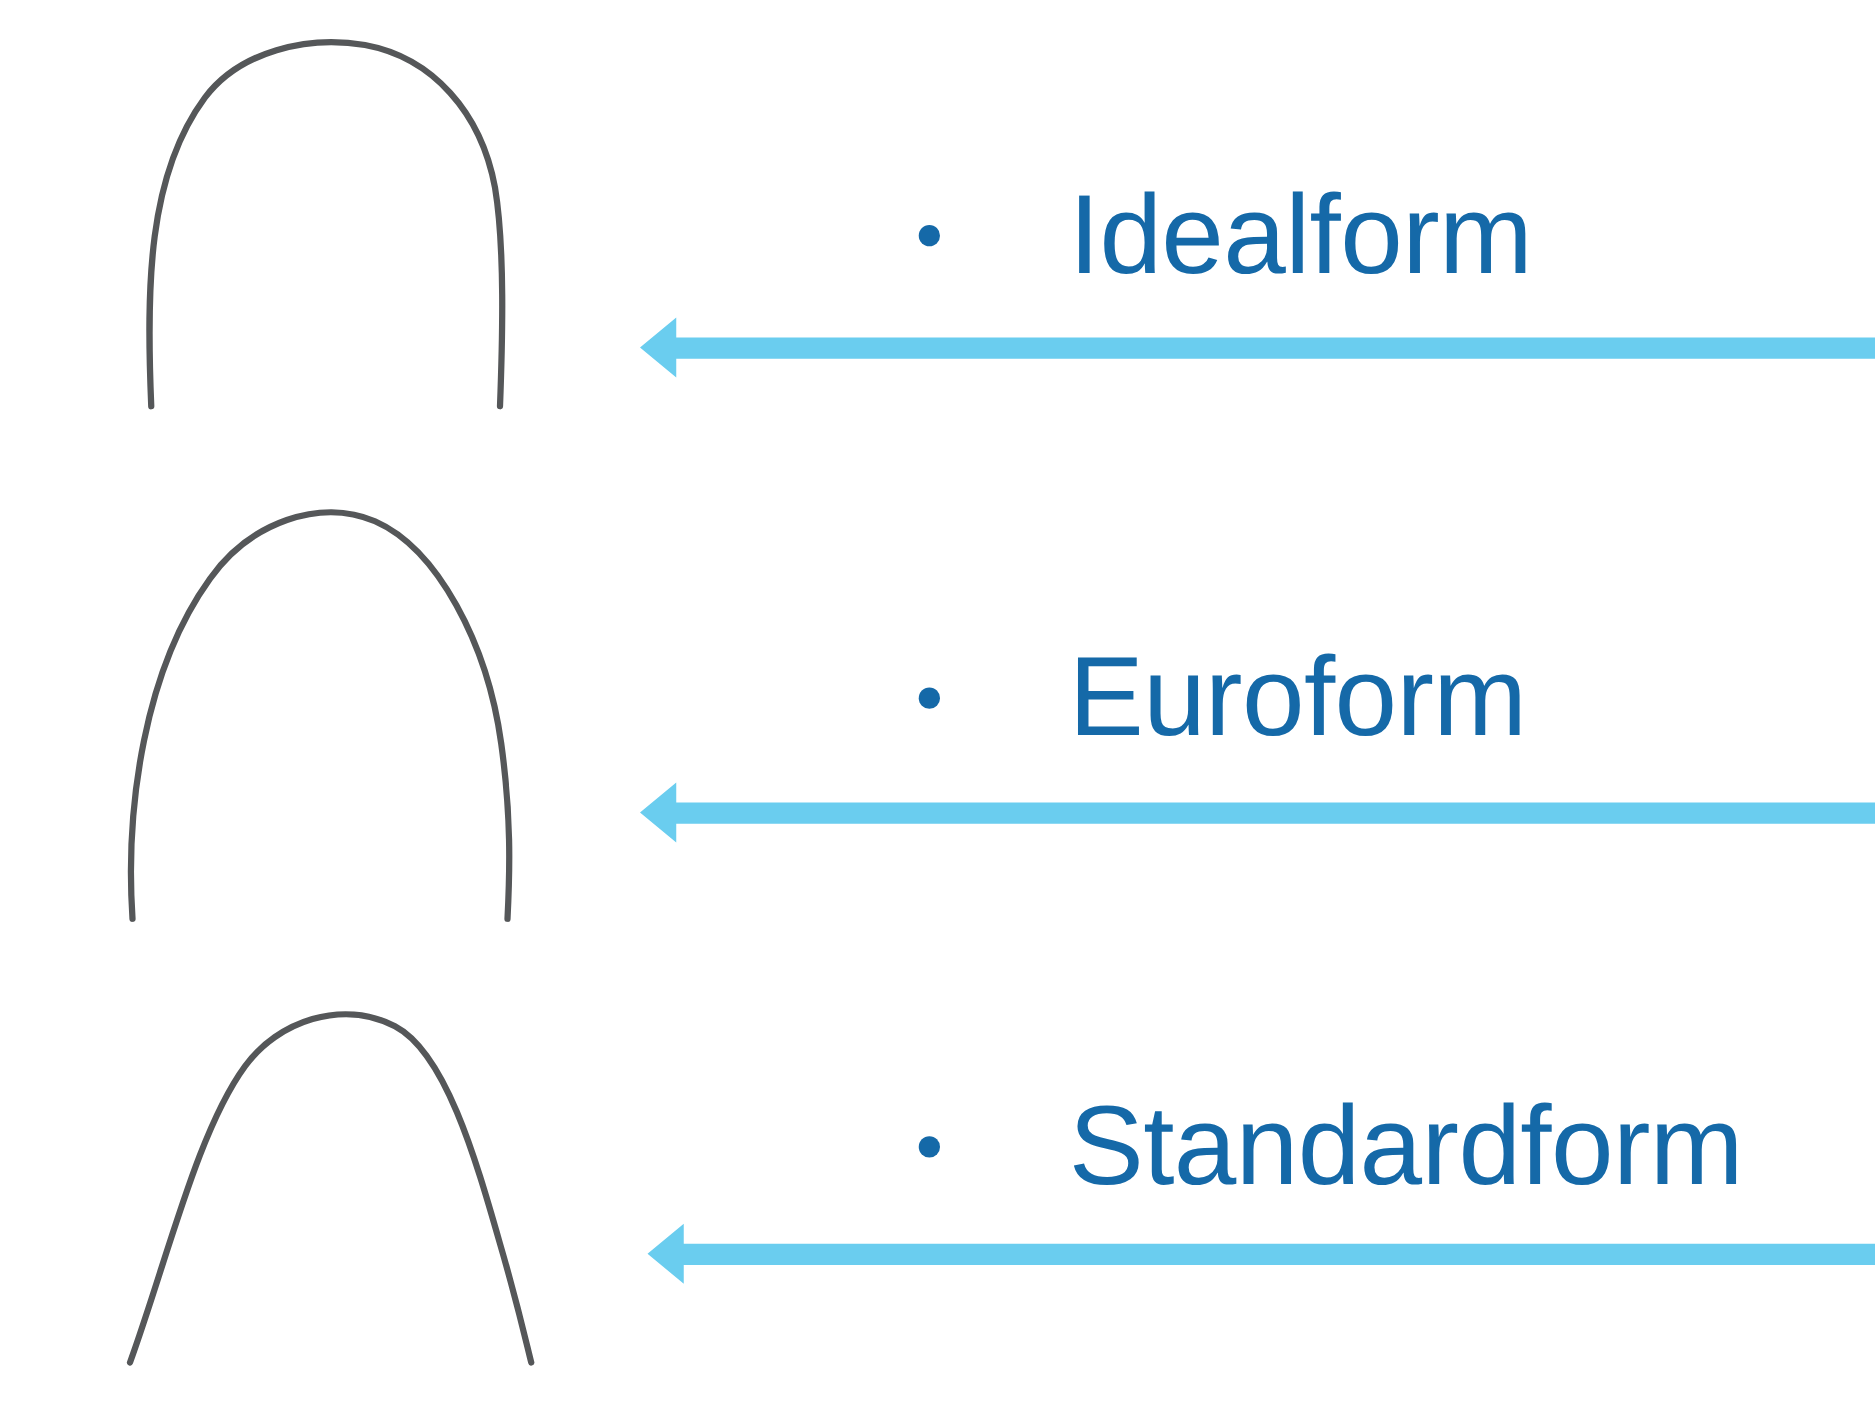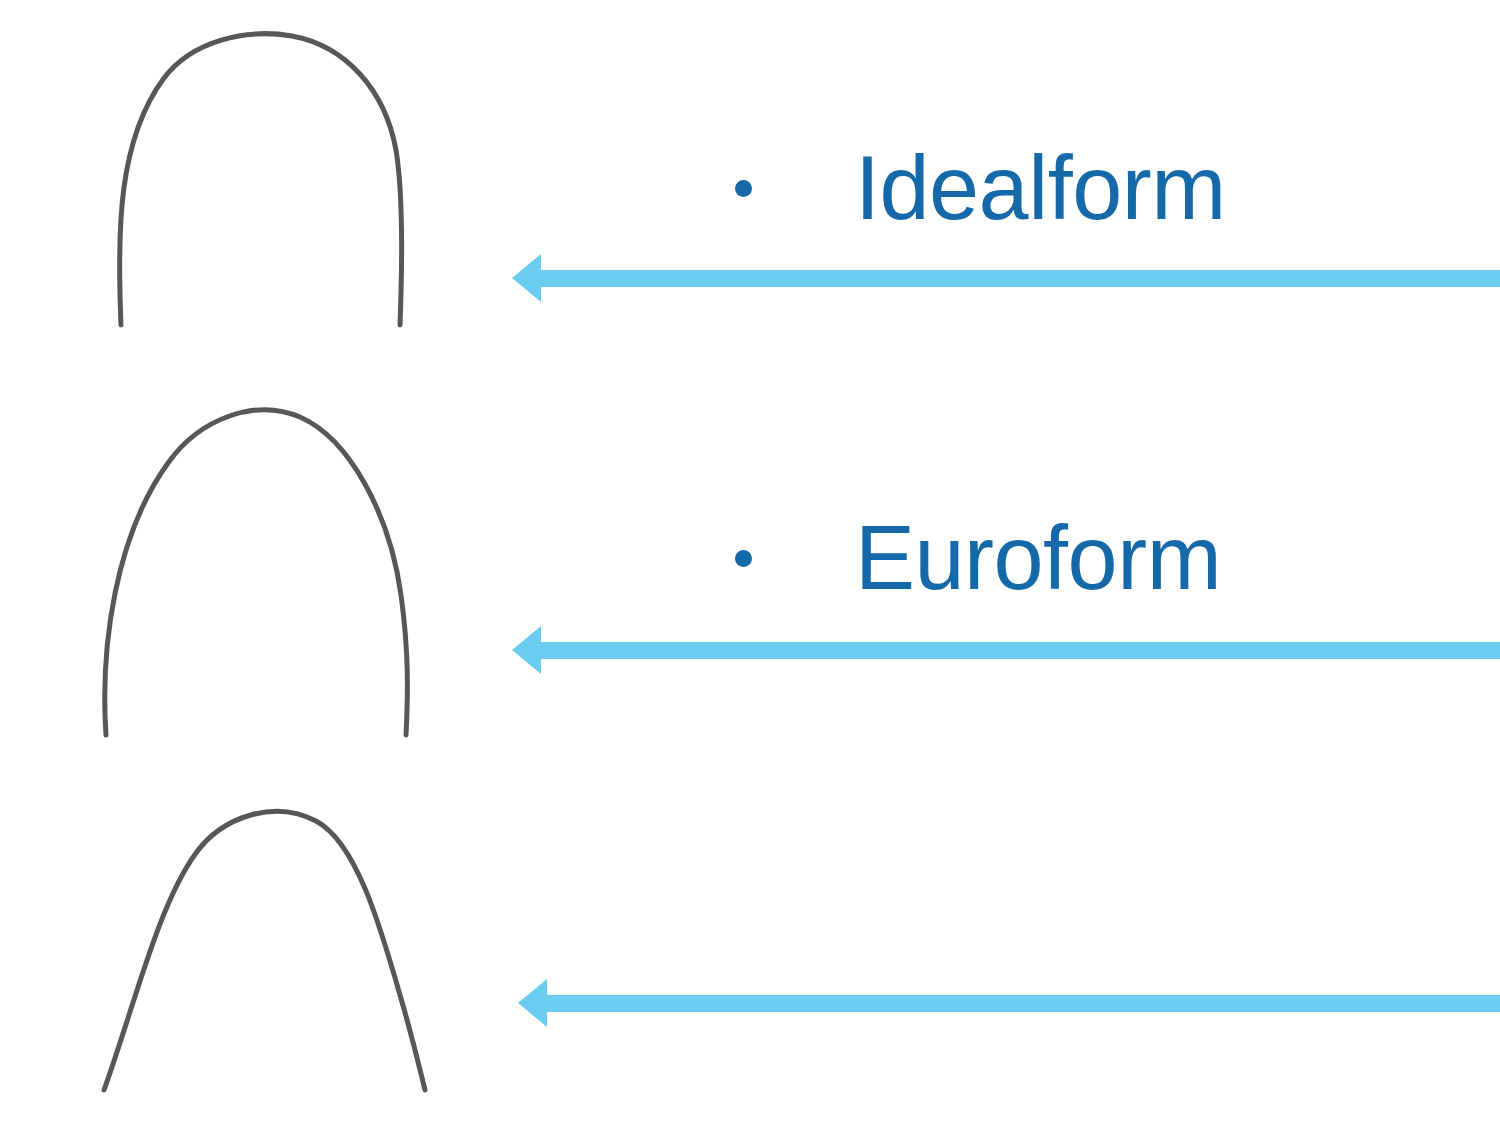--- a/index.html
+++ b/index.html
@@ -143,14 +143,18 @@
                C 354 258, 360 285, 365 305"></path>
     </svg>
   </div>
 
   <div class="arrow-row" id="arrow-standardform">
     <svg viewBox="0 0 995 60" preserveAspectRatio="none">
       <polygon fill="#6ACDEF" points="13,30 42,6 42,22 995,22 995,39 42,39 42,54"></polygon>
     </svg>
   </div>
 
+  <div class="bullet-row" id="label-standardform">
+    <span class="bullet-dot"></span>
+    <span class="bullet-label">Standardform</span>
+  </div>
 
 </div>
 
 </body></html>

